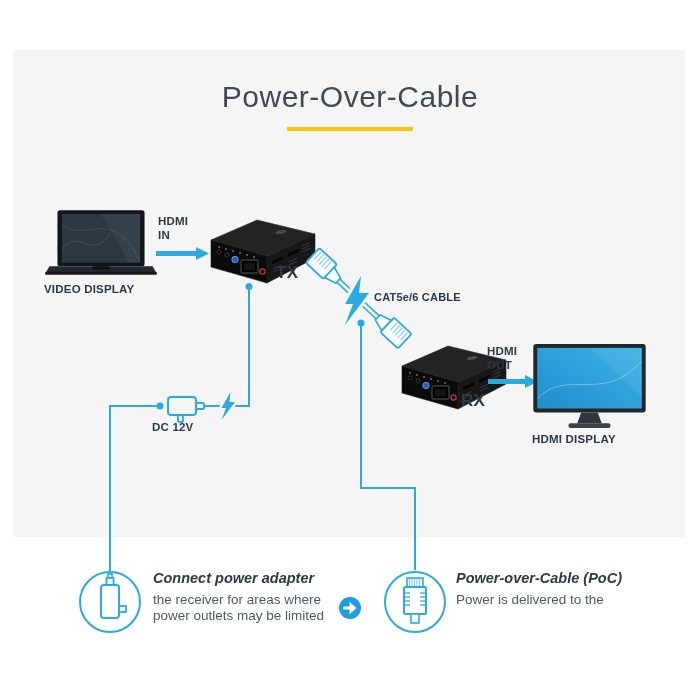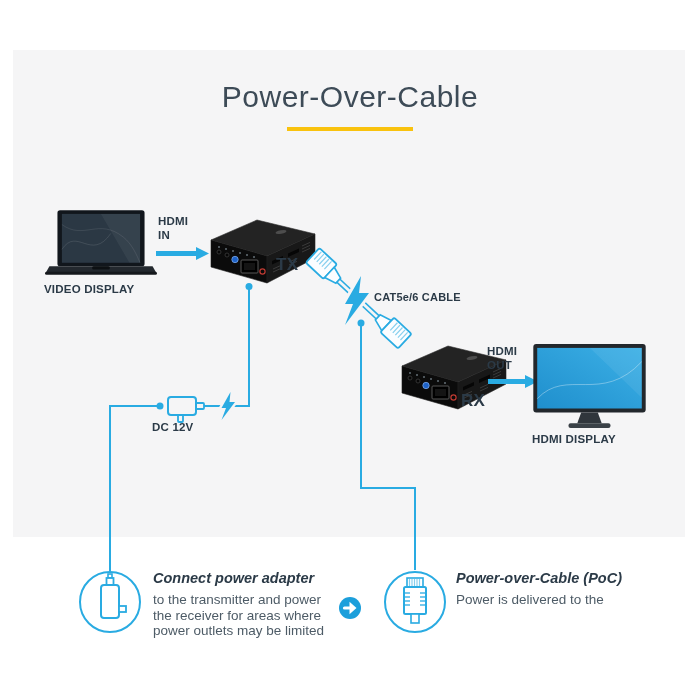--- a/index.html
+++ b/index.html
@@ -114,21 +114,21 @@
   <div class="abs lbl center" style="left:158px;top:214px;width:52px">HDMI
 IN</div>
   <svg class="abs" style="left:156px;top:247px" width="53" height="13" viewBox="0 0 53 13">
     <rect x="0" y="4" width="40" height="5" fill="#29ABE2"></rect>
     <polygon points="40,0 53,6.5 40,13" fill="#29ABE2"></polygon>
   </svg>
 
   <svg class="abs" style="left:203px;top:215px" width="116" height="76">
     <use href="#extender-device"></use>
   </svg>
-  <div class="abs lbl device-tag" style="left:276px;top:256px">TX</div>
+  <div class="abs lbl device-tag" style="left:276px;top:264px">TX</div>
 
   <svg class="abs" style="left:293px;top:234px" width="130" height="130" viewBox="0 0 130 130">
     <g transform="rotate(43 65 65)">
       <rect x="2" y="54" width="24" height="20" rx="2" fill="#fbfdff" stroke="#29ABE2" stroke-width="1.8"></rect>
       <g stroke="#86CFEE" stroke-width="1.2">
         <line x1="6" y1="55.5" x2="6" y2="66"></line>
           <line x1="9.5" y1="55.5" x2="9.5" y2="66"></line>
         <line x1="13" y1="55.5" x2="13" y2="66"></line>
           <line x1="16.5" y1="55.5" x2="16.5" y2="66"></line>
         <line x1="20" y1="55.5" x2="20" y2="66"></line>
@@ -191,21 +191,20 @@
   <svg class="abs" style="left:78px;top:570px" width="64" height="64" viewBox="0 0 64 64">
     <circle cx="32" cy="32" r="30" fill="#ffffff" stroke="#29ABE2" stroke-width="2"></circle>
     <rect x="30" y="4" width="4" height="4" fill="#ffffff" stroke="#29ABE2" stroke-width="1.6"></rect>
     <rect x="28.5" y="8" width="7" height="7" fill="#ffffff" stroke="#29ABE2" stroke-width="1.8"></rect>
     <rect x="23" y="15" width="18" height="33" rx="3" fill="#ffffff" stroke="#29ABE2" stroke-width="2"></rect>
     <rect x="41" y="36" width="7" height="6" fill="#ffffff" stroke="#29ABE2" stroke-width="1.8"></rect>
   </svg>
   <div class="abs callout-text" style="left:153px;top:570px;width:182px">
     <div class="callout-title">Connect power adapter</div>
     <div class="callout-body">
-      <div>to the transmitter and power</div>
       <div>the receiver for areas where</div>
       <div>power outlets may be limited</div>
     </div>
   </div>
 
   <svg class="abs" style="left:338px;top:596px" width="24" height="24" viewBox="0 0 24 24">
     <circle cx="12" cy="12" r="11" fill="#1C9FDB"></circle>
     <line x1="6.5" y1="12" x2="13" y2="12" stroke="#ffffff" stroke-width="3.2" stroke-linecap="round"></line>
     <polygon points="11.5,5.8 18.5,12 11.5,18.2" fill="#ffffff"></polygon>
   </svg>

